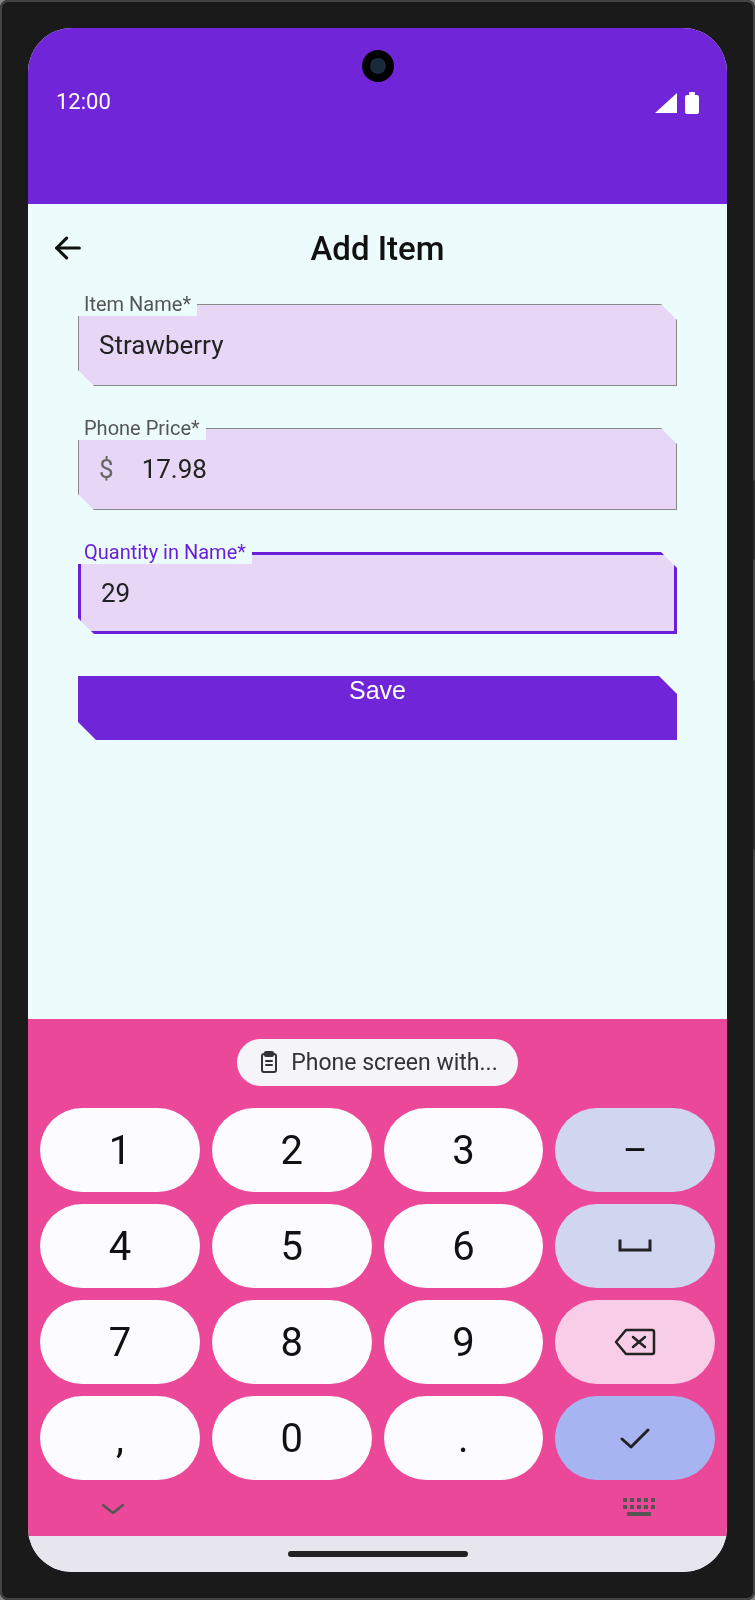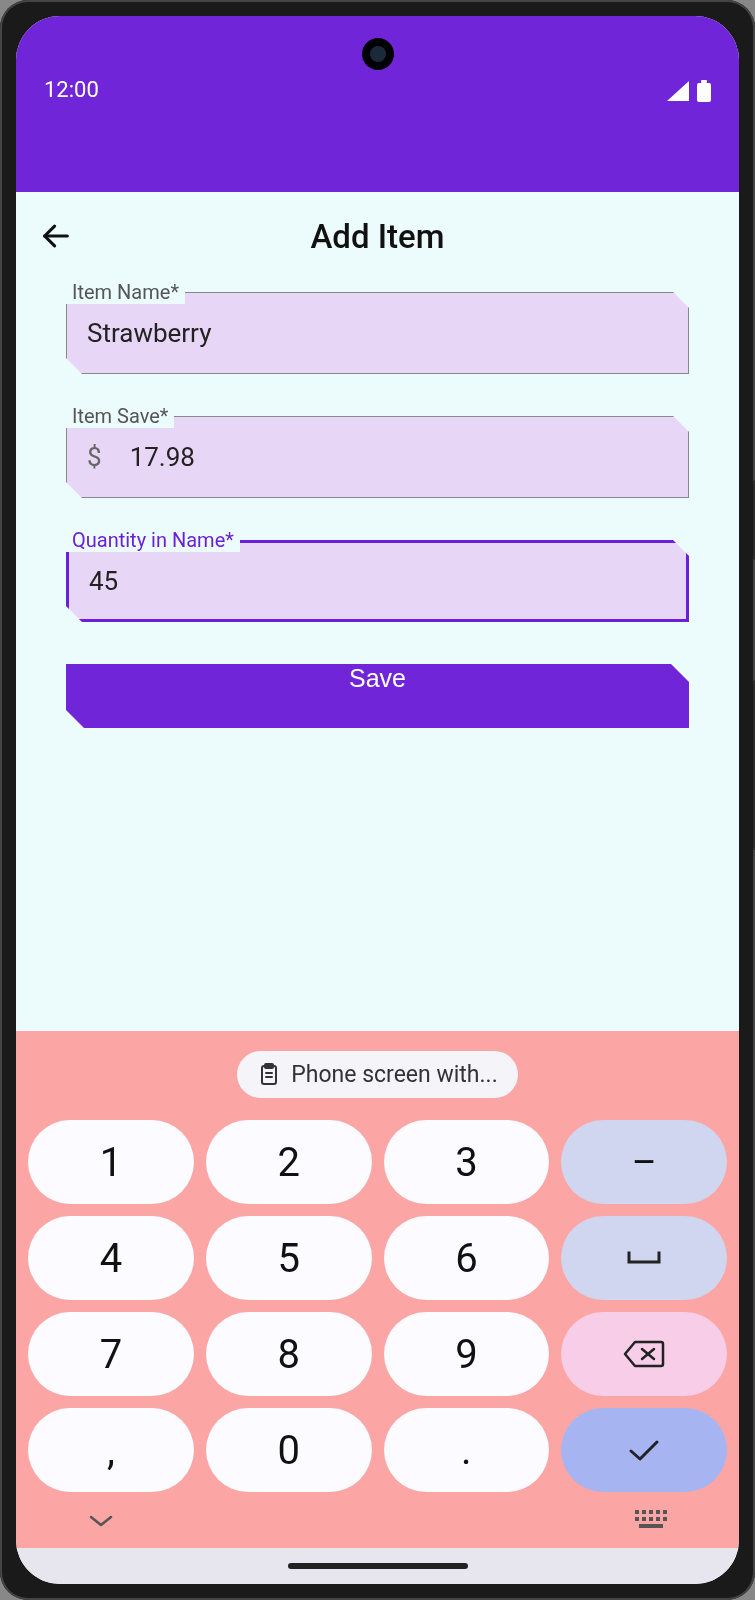--- a/index.html
+++ b/index.html
@@ -7,22 +7,22 @@
       font-family: -apple-system, 'Roboto', Arial, sans-serif;
       background: #888;
       display: flex;
       justify-content: center;
       padding: 0;
     }
     .phone-frame {
       width: 755px;
       height: 1600px;
       background: #1a1a1a;
-      border-radius: 28px;
-      padding: 16px;
+      border-radius: 8px;
+      padding: 28px;
       position: relative;
       box-shadow: 0 0 0 2px #444 inset;
     }
     .phone-side-button-1 {
       position: absolute;
       right: -3px; top: 480px;
       width: 5px; height: 80px;
       background: #2a2a2a;
       border-radius: 3px;
     }
@@ -152,21 +152,21 @@
       font-size: 25px;
       font-weight: 500;
       border: none;
       cursor: pointer;
       display: flex;
       align-items: flex-start;
       justify-content: center;
       clip-path: polygon(0 0, calc(100% - 18px) 0, 100% 18px, 100% 100%, 18px 100%, 0 calc(100% - 18px));
     }
     .keyboard {
-      background: #fca5a5;
+      background: #ec4899;
       padding: 20px 12px 8px 12px;
     }
     .kb-suggestion {
       display: flex;
       justify-content: center;
       margin-bottom: 22px;
     }
     .kb-chip {
       background: #f5f4f8;
       border-radius: 26px;
@@ -251,31 +251,31 @@
 
       <div class="form">
         <div class="field">
           <span class="field-label">Item Name*</span>
           <div class="field-box">
             <span>Strawberry</span>
           </div>
         </div>
 
         <div class="field">
-          <span class="field-label">Item Save*</span>
+          <span class="field-label">Phone Price*</span>
           <div class="field-box">
             <span class="field-prefix">$</span>
             <span>17.98</span>
           </div>
         </div>
 
         <div class="field">
           <span class="field-label focused">Quantity in Name*</span>
           <div class="field-box focused">
-            <span>45</span>
+            <span>29</span>
           </div>
         </div>
 
 
         <button class="save-btn">
           <span>Save</span>
         </button>
       </div>
     </div>
 

